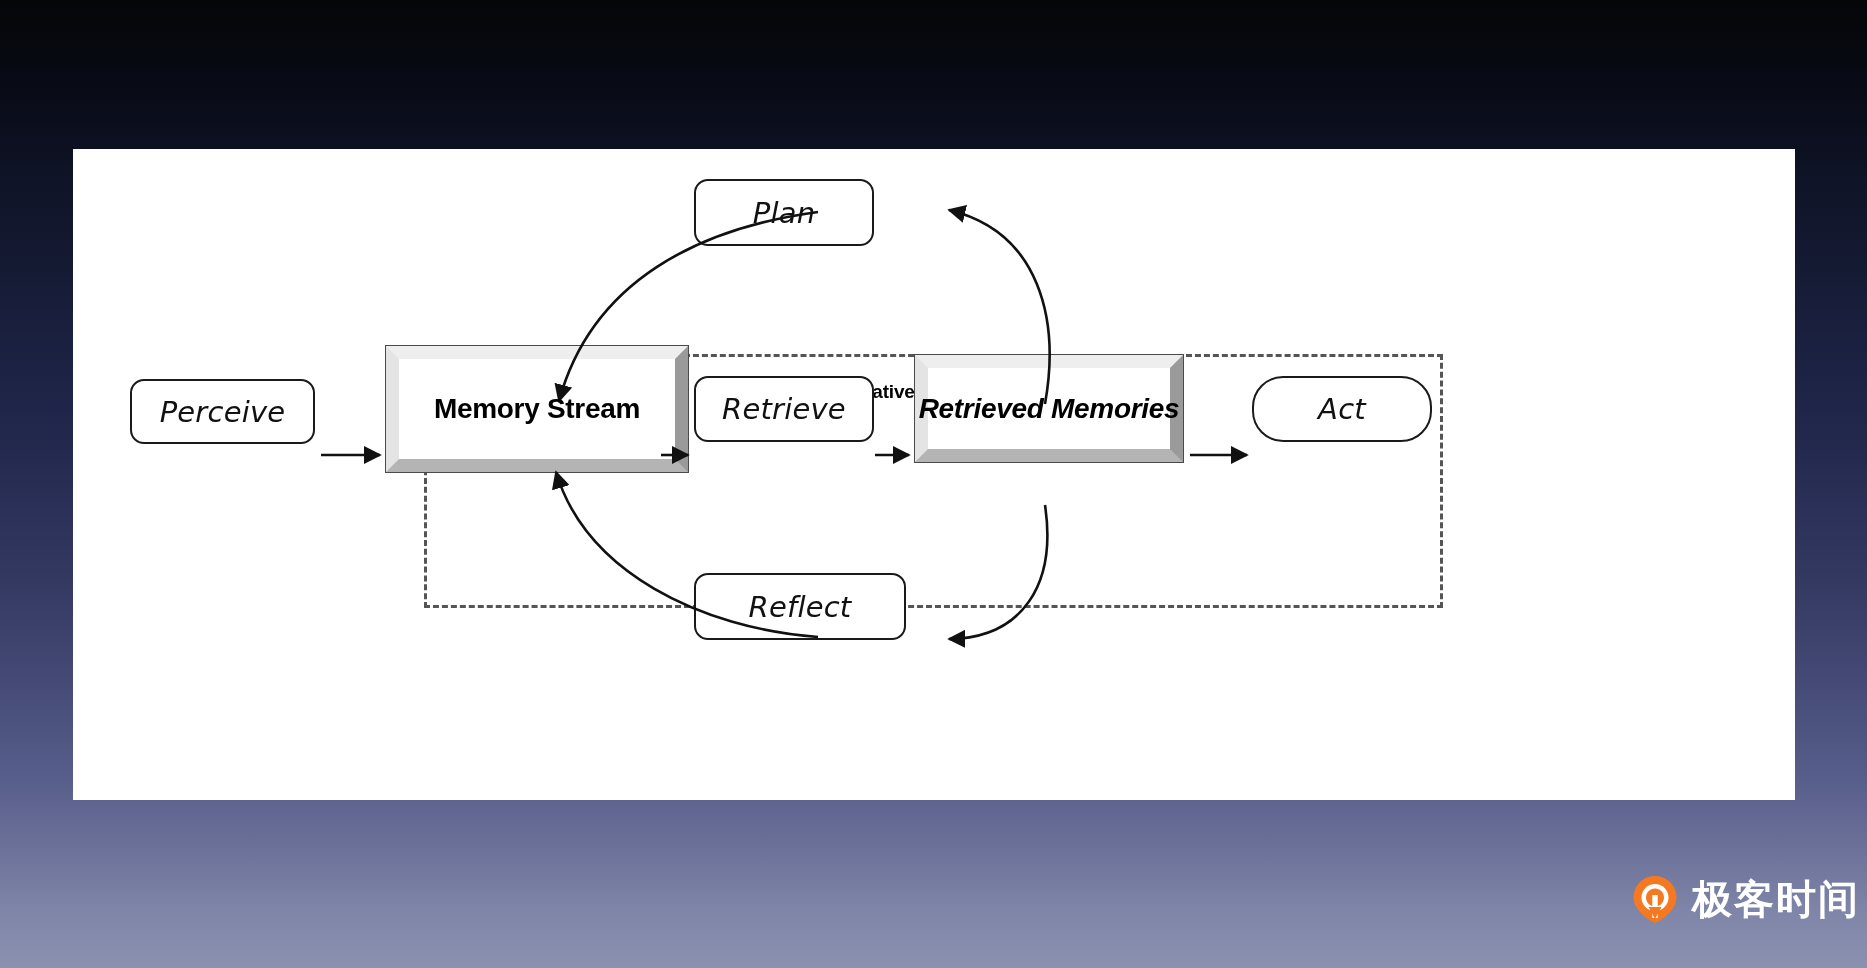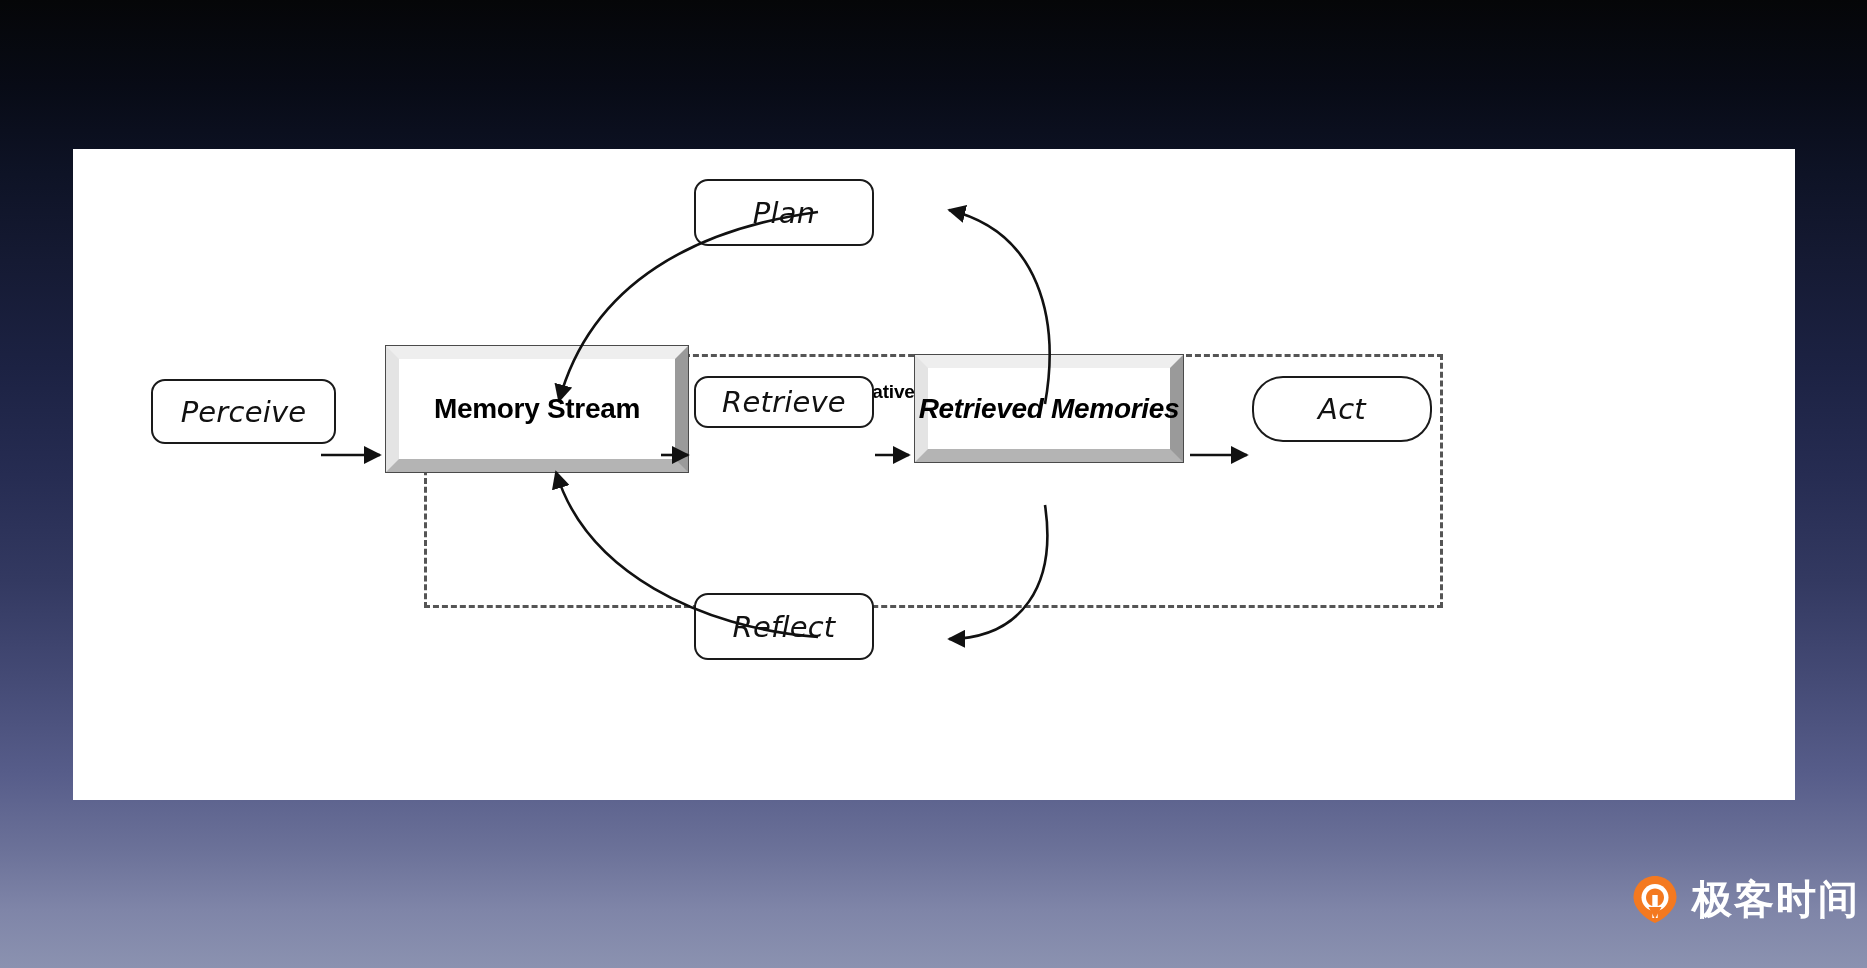--- a/index.html
+++ b/index.html
@@ -107,45 +107,45 @@
 <body>
 
 <div id="stage">
 
   <div class="panel">
 
     <div class="dash-region">
       <div class="dash-label">Generative Agent Memory</div>
     </div>
 
-    <div class="node" style="left:78px;top:230px;width:185px;height:65px;">
+    <div class="node" style="left:57px;top:230px;width:185px;height:65px;">
       <span class="lbl">Perceive</span>
     </div>
 
     <div class="store" style="left:313px;top:197px;width:302px;height:126px;">
       <span class="lbl">Memory Stream</span>
     </div>
 
-    <div class="node" style="left:621px;top:227px;width:180px;height:52px;">
+    <div class="node" style="left:621px;top:227px;width:180px;height:66px;">
       <span class="lbl">Retrieve</span>
     </div>
 
     <div class="store" style="left:842px;top:206px;width:268px;height:107px;font-style:italic;">
       <span class="lbl">Retrieved Memories</span>
     </div>
 
     <div class="node" style="left:1179px;top:227px;width:180px;height:66px;border-radius:31px;">
       <span class="lbl">Act</span>
     </div>
 
     <div class="node" style="left:621px;top:30px;width:180px;height:67px;">
       <span class="lbl">Plan</span>
     </div>
 
-    <div class="node" style="left:621px;top:444px;width:180px;height:67px;">
+    <div class="node" style="left:621px;top:424px;width:212px;height:67px;">
       <span class="lbl">Reflect</span>
     </div>
 
   </div>
 
   <svg id="wires" viewBox="0 0 1867 968" xmlns="http://www.w3.org/2000/svg">
     <defs>
       <marker id="ah" viewBox="0 0 10 10" refX="9" refY="5" markerWidth="7" markerHeight="7" orient="auto-start-reverse">
         <path d="M 0 0 L 10 5 L 0 10 z" fill="#111111"></path>
       </marker>

